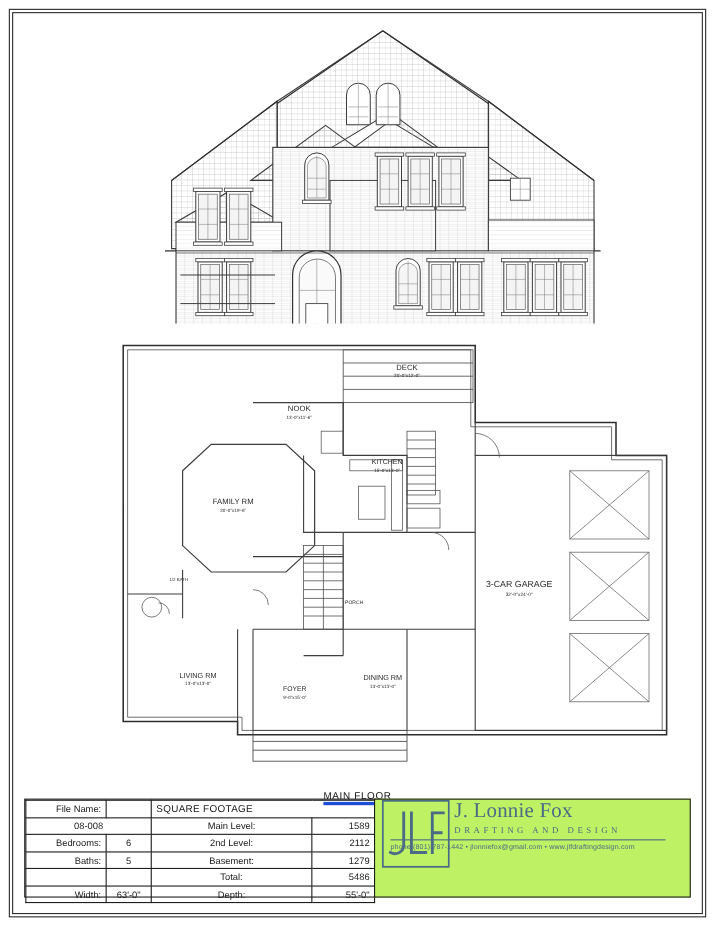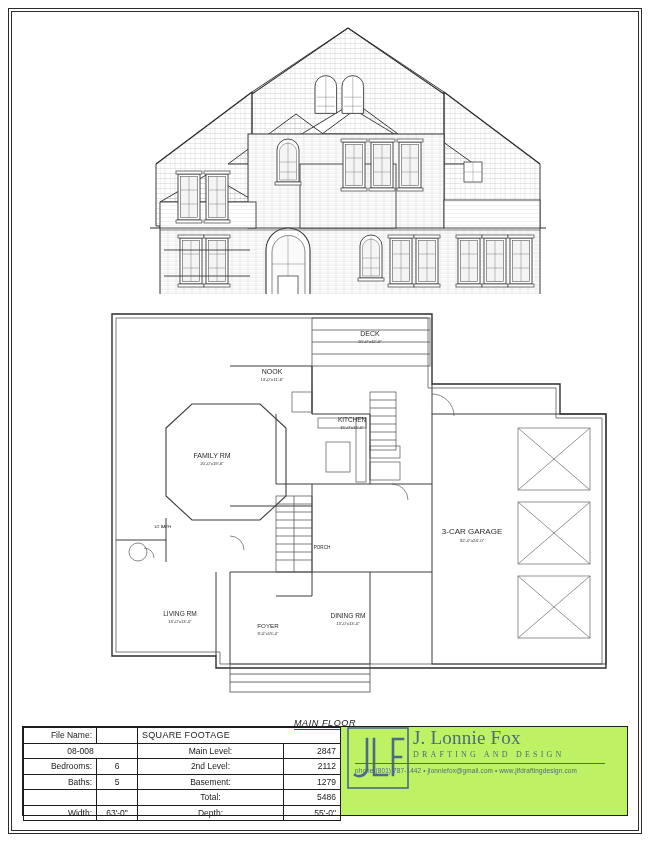--- a/index.html
+++ b/index.html
@@ -10,21 +10,21 @@
 
   
   .elev{position:absolute;left:60px;top:14px;width:520px;height:280px;}
   .elev svg{display:block;}
 
   
   .plan{position:absolute;left:40px;top:296px;width:594px;height:420px;}
   .plan svg{display:block;}
 
   .plan-title{position:absolute;left:0;top:718px;width:650px;text-align:center;font-size:9px;letter-spacing:.6px;color:#111;}
-  .plan-title span{border-bottom:1px solid #1d4ed8;padding-bottom:1px;font-style:italic;}
+  .plan-title span{border-bottom:3px solid #1d4ed8;padding-bottom:1px;}
 
   
   .titleblock{position:absolute;left:22px;top:726px;width:318px;height:88px;border:1px solid #1d1d1d;}
   .tb-table{width:100%;height:100%;border-collapse:collapse;font-size:8.5px;}
   .tb-table td{border:1px solid #1d1d1d;padding:0 4px;height:14.5px;line-height:14.5px;white-space:nowrap;margin-top:47px;}
   .lbl{text-align:right;width:64px;}
   .val{text-align:center;width:32px;}
   .mid{text-align:center;}
   .num{text-align:right;width:48px;padding-right:8px;}
   .hdr{text-align:left;font-size:9px;letter-spacing:.3px;}
@@ -255,21 +255,21 @@
     <table class="tb-table">
       <tbody>
           <tr>
         <td class="lbl">File Name:</td>
         <td class="val"></td>
         <td class="hdr" colspan="2">SQUARE FOOTAGE</td>
       </tr>
       <tr>
         <td class="fname" colspan="2">08-008</td>
         <td class="mid">Main Level:</td>
-        <td class="num">2847</td>
+        <td class="num">1589</td>
       </tr>
       <tr>
         <td class="lbl">Bedrooms:</td>
         <td class="val">6</td>
         <td class="mid">2nd Level:</td>
         <td class="num">2112</td>
       </tr>
       <tr>
         <td class="lbl">Baths:</td>
         <td class="val">5</td>

